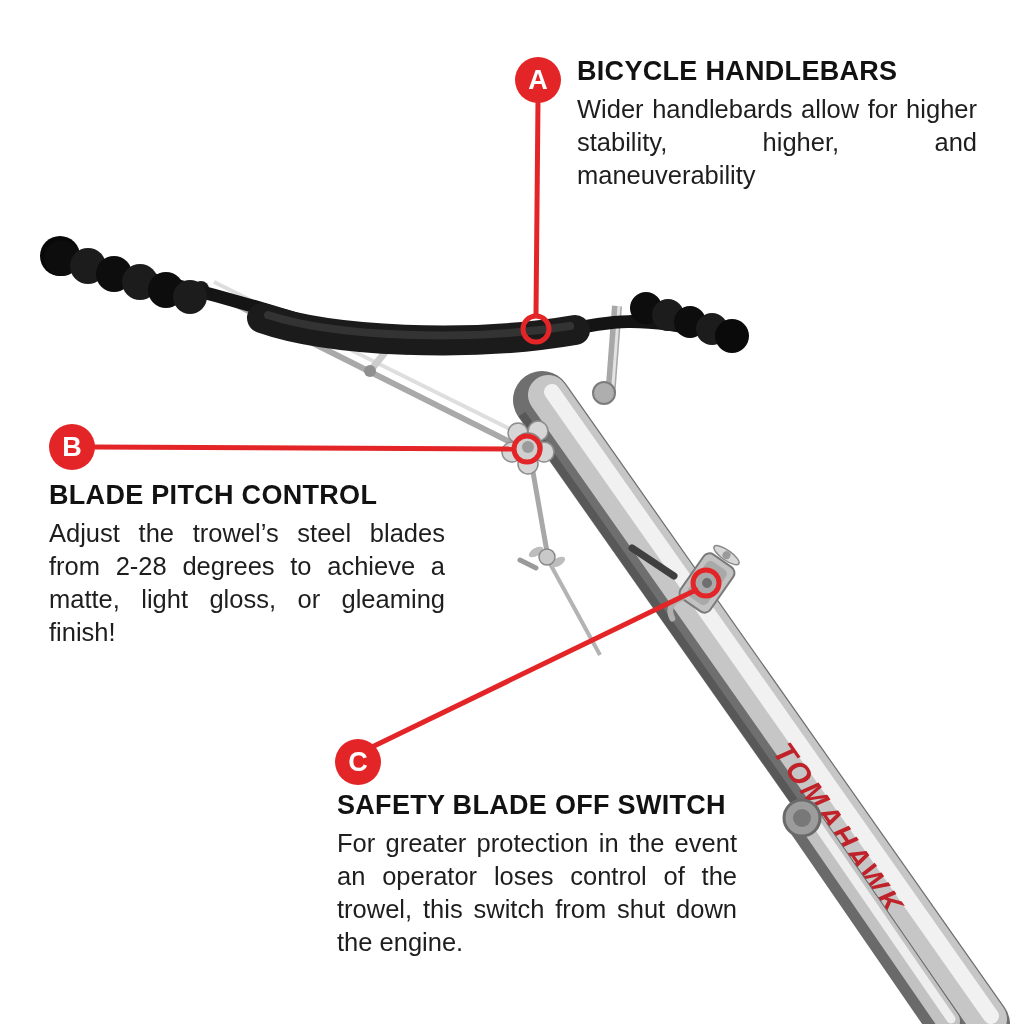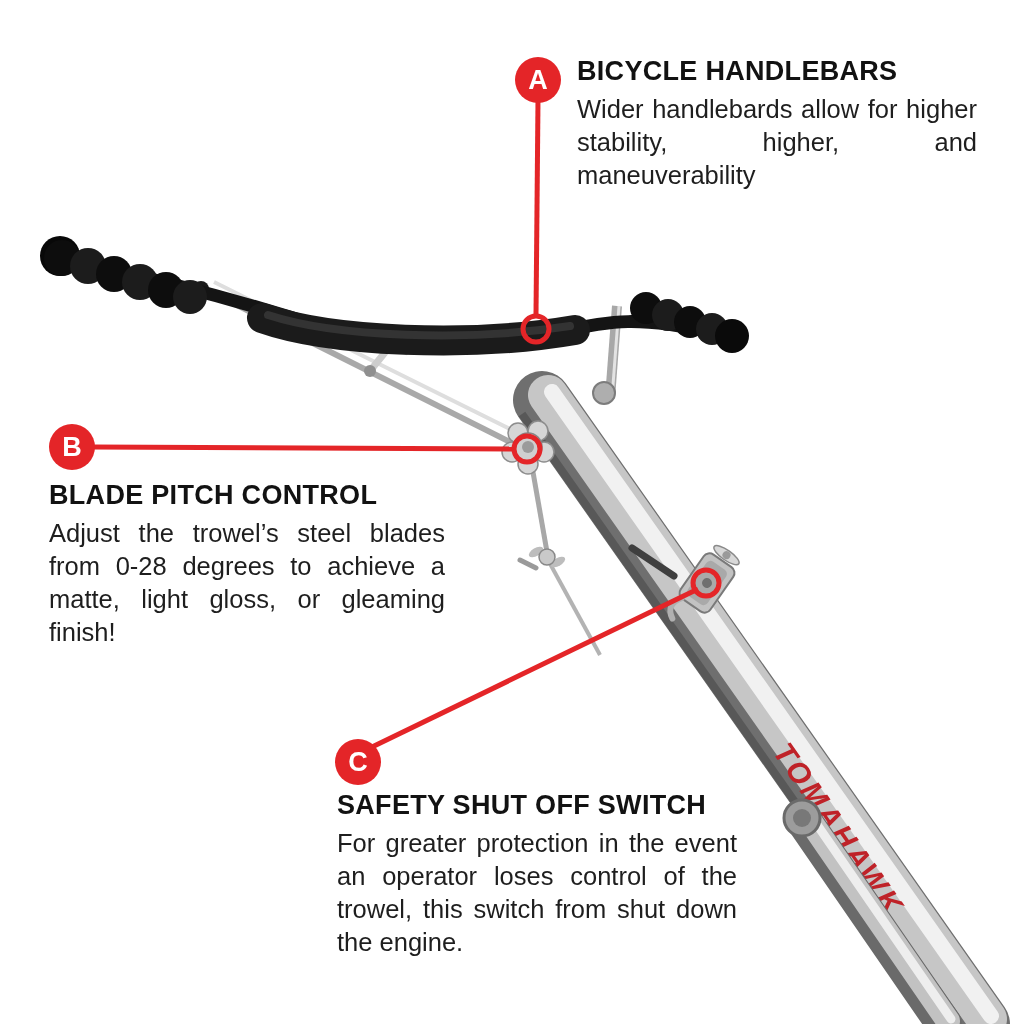--- a/index.html
+++ b/index.html
@@ -138,21 +138,21 @@
     <span>C</span>
   </div>
 
   <div class="callout-text cta">
     <div class="callout-title">BICYCLE HANDLEBARS</div>
     <div class="callout-body">Wider handlebards allow for higher stability, higher, and maneuverability</div>
   </div>
 
   <div class="callout-text ctb">
     <div class="callout-title">BLADE PITCH CONTROL</div>
-    <div class="callout-body">Adjust the trowel’s steel blades from 0-28 degrees to achieve a matte, light gloss, or gleaming finish!</div>
+    <div class="callout-body">Adjust the trowel’s steel blades from 2-28 degrees to achieve a matte, light gloss, or gleaming finish!</div>
   </div>
 
   <div class="callout-text ctc">
-    <div class="callout-title">SAFETY SHUT OFF SWITCH</div>
+    <div class="callout-title">SAFETY BLADE OFF SWITCH</div>
     <div class="callout-body">For greater protection in the event an operator loses control of the trowel, this switch from shut down the engine.</div>
   </div>
 
 </div>
 
 </body></html>

